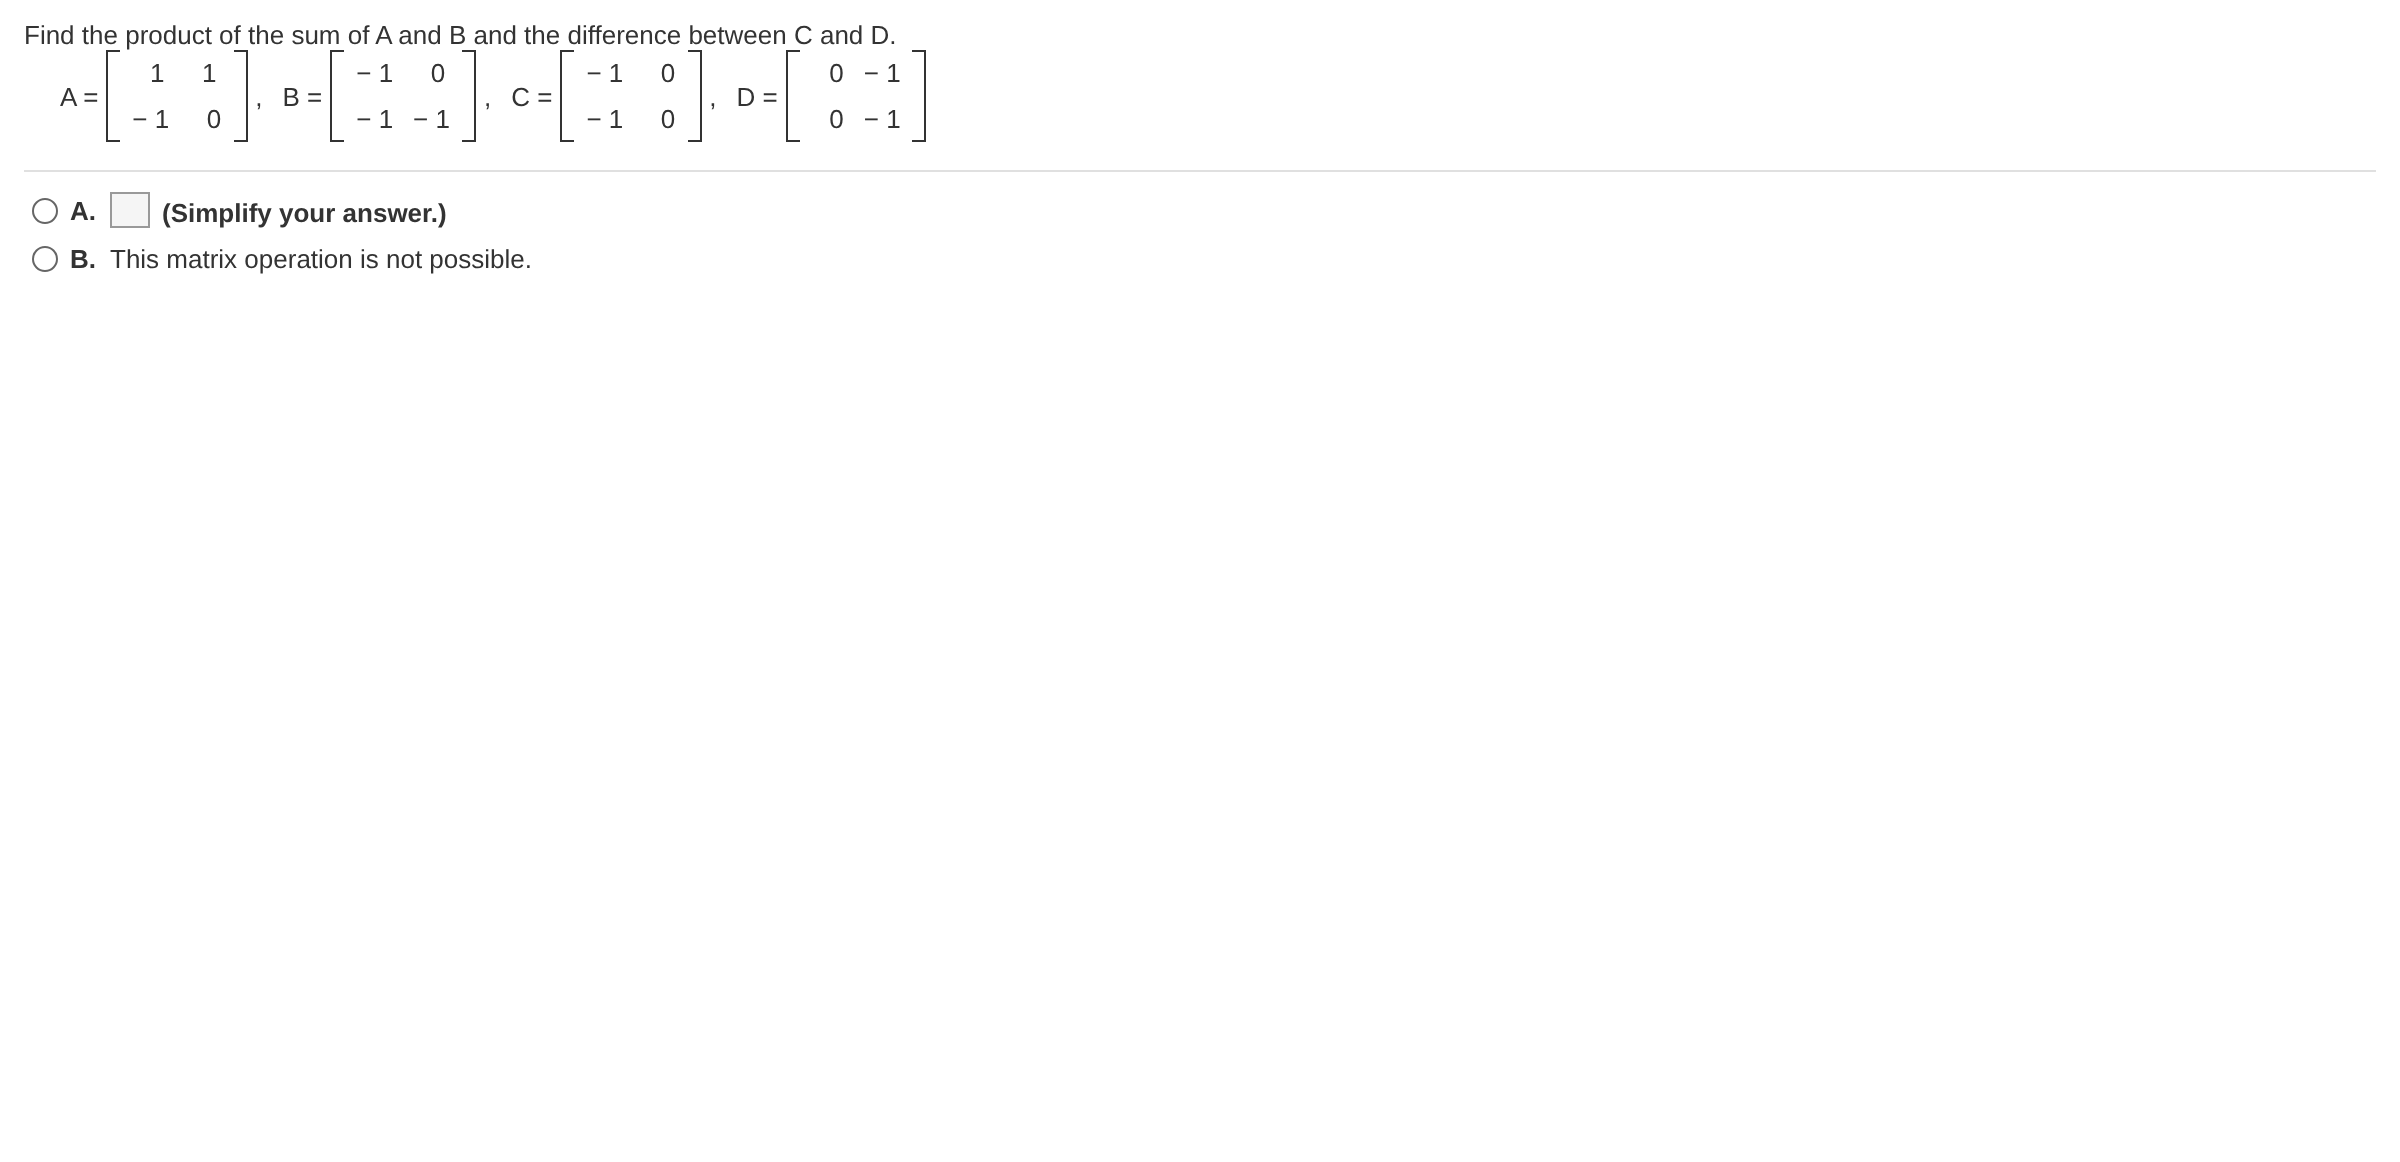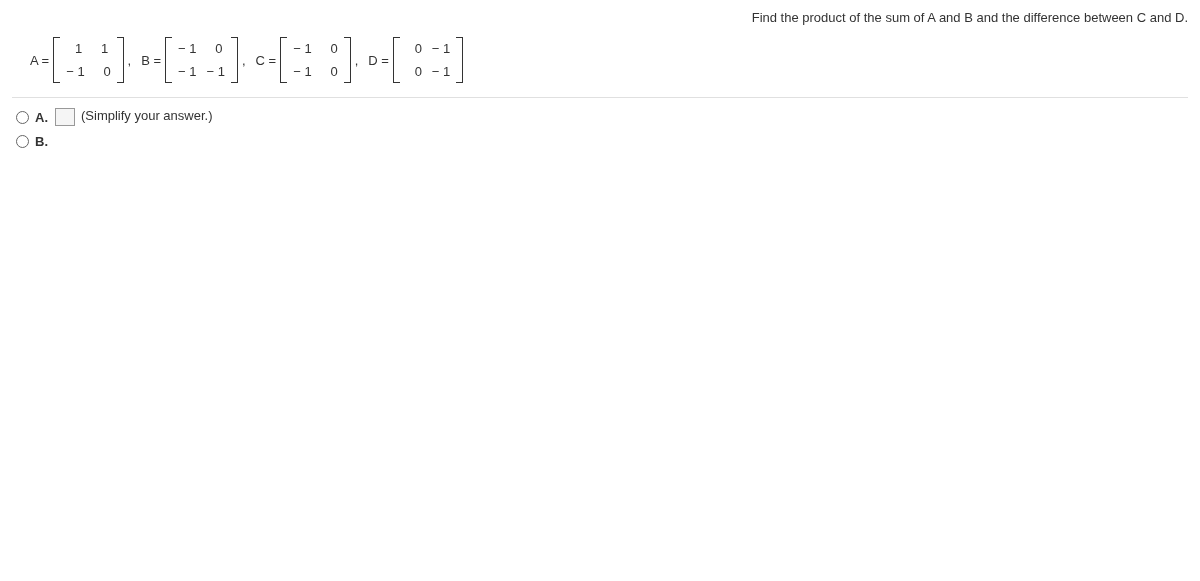--- a/index.html
+++ b/index.html
@@ -10,22 +10,20 @@
     body {
       font-family: Arial, sans-serif;
       font-size: 13px;
       color: #333;
       background: #fff;
     }
     .container {
       padding: 10px 12px;
     }
     .question-text {
-      margin-bottom: 12px;
-      text-align: right;
     }
     .matrices-row {
       display: flex;
       align-items: center;
       margin-left: 18px;
       margin-bottom: 14px;
       gap: 4px;
     }
     .matrix-wrap {
       display: flex;
@@ -99,22 +97,23 @@
     }
     .answer-box {
       width: 20px;
       height: 18px;
       border: 1px solid #999;
       background: #f5f5f5;
       display: inline-block;
     }
     .choice-text {
       display: flex;
-      align-items: flex-start;
+      align-items: flex-end;
       gap: 6px;
+      font-weight: bold;
     }
   </style>
 </head>
 <body>
 
 <div class="container">
   <div class="question-text">Find the product of the sum of A and B and the difference between C and D.</div>
 
   <div class="matrices-row">
 
@@ -202,15 +201,16 @@
       <div class="radio"></div>
       <span class="choice-label">A.</span>
       <div class="choice-text">
         <span class="answer-box"></span>
         <span>(Simplify your answer.)</span>
       </div>
     </div>
     <div class="choice">
       <div class="radio"></div>
       <span class="choice-label">B.</span>
+      <span>This matrix operation is not possible.</span>
     </div>
   </div>
 </div>
 
 </body></html>

